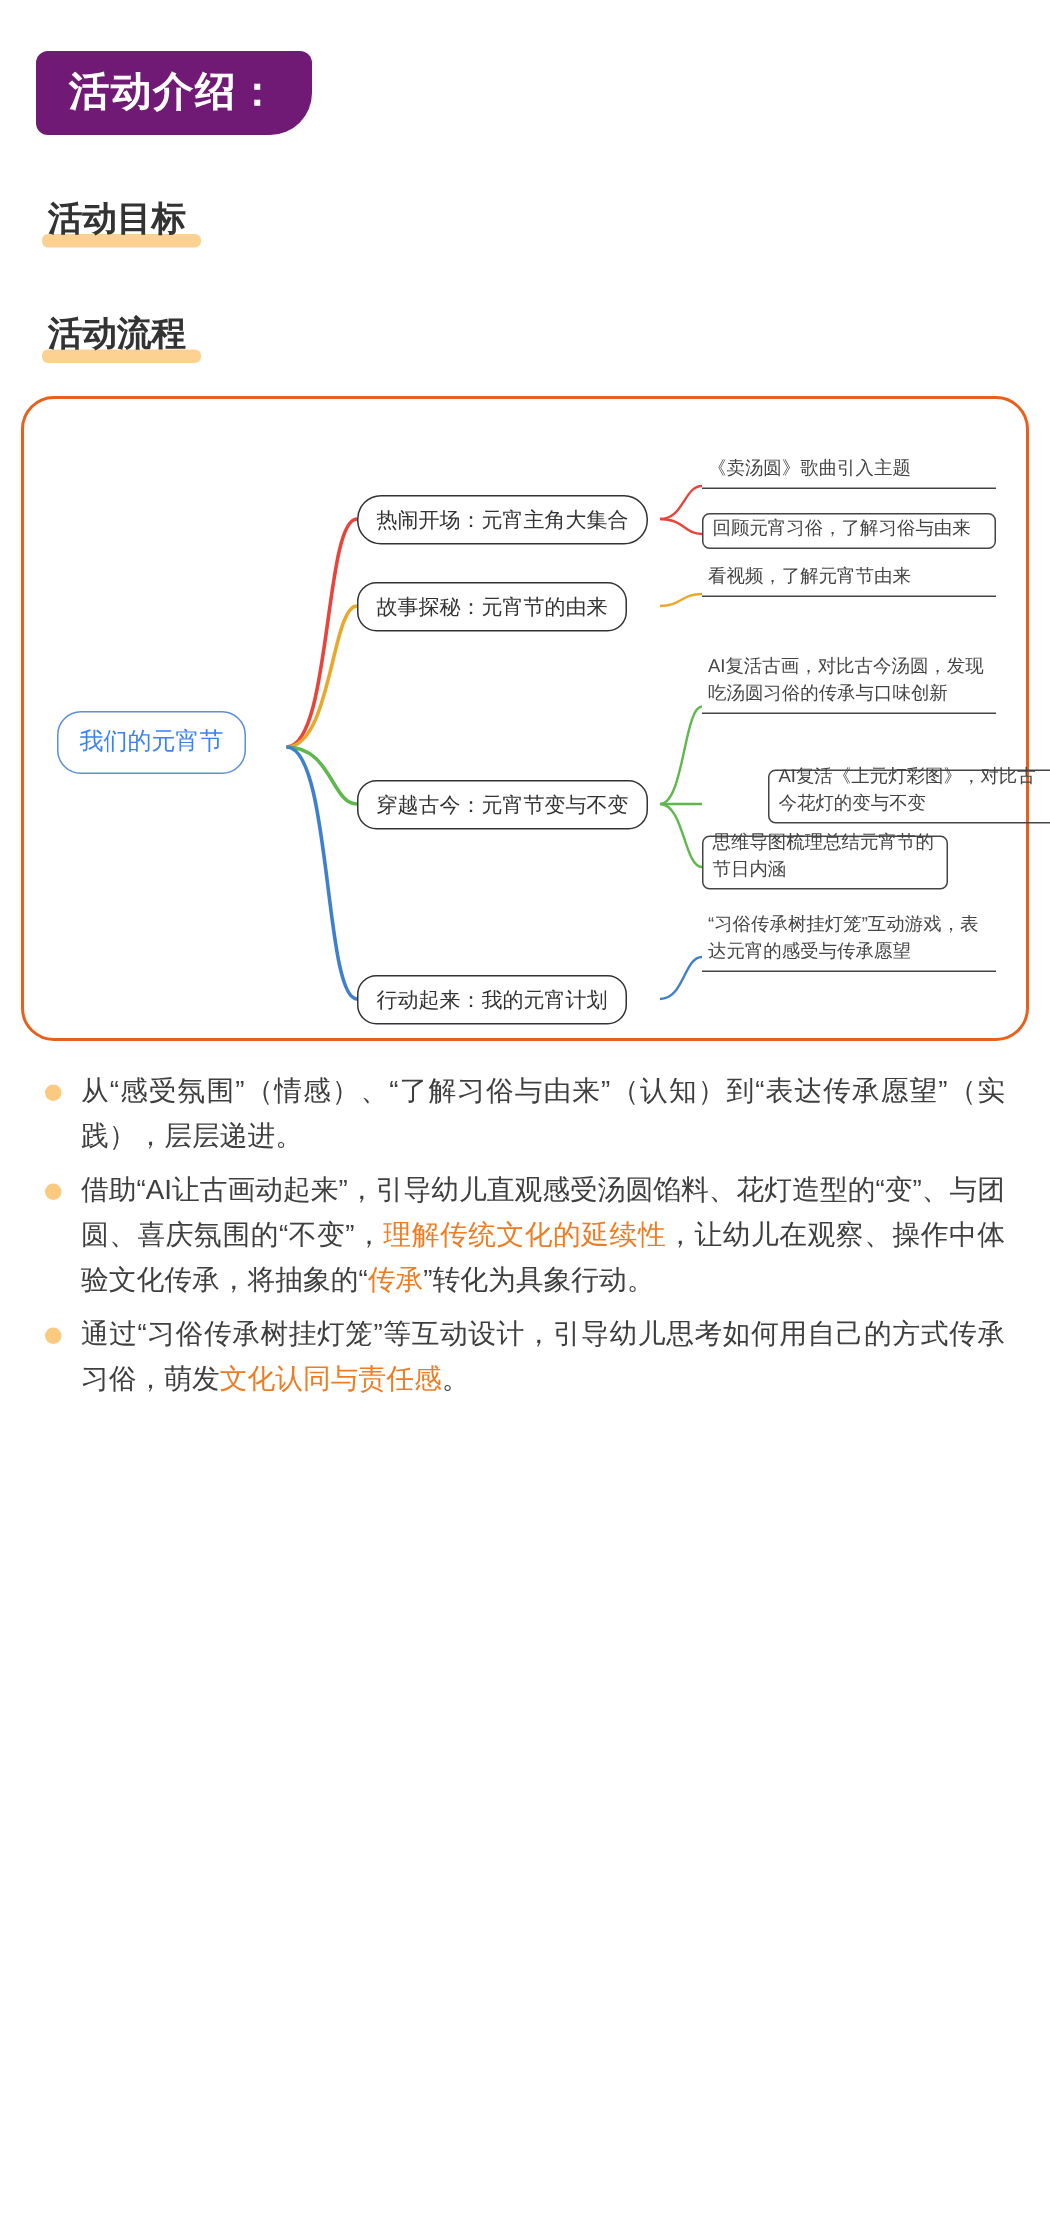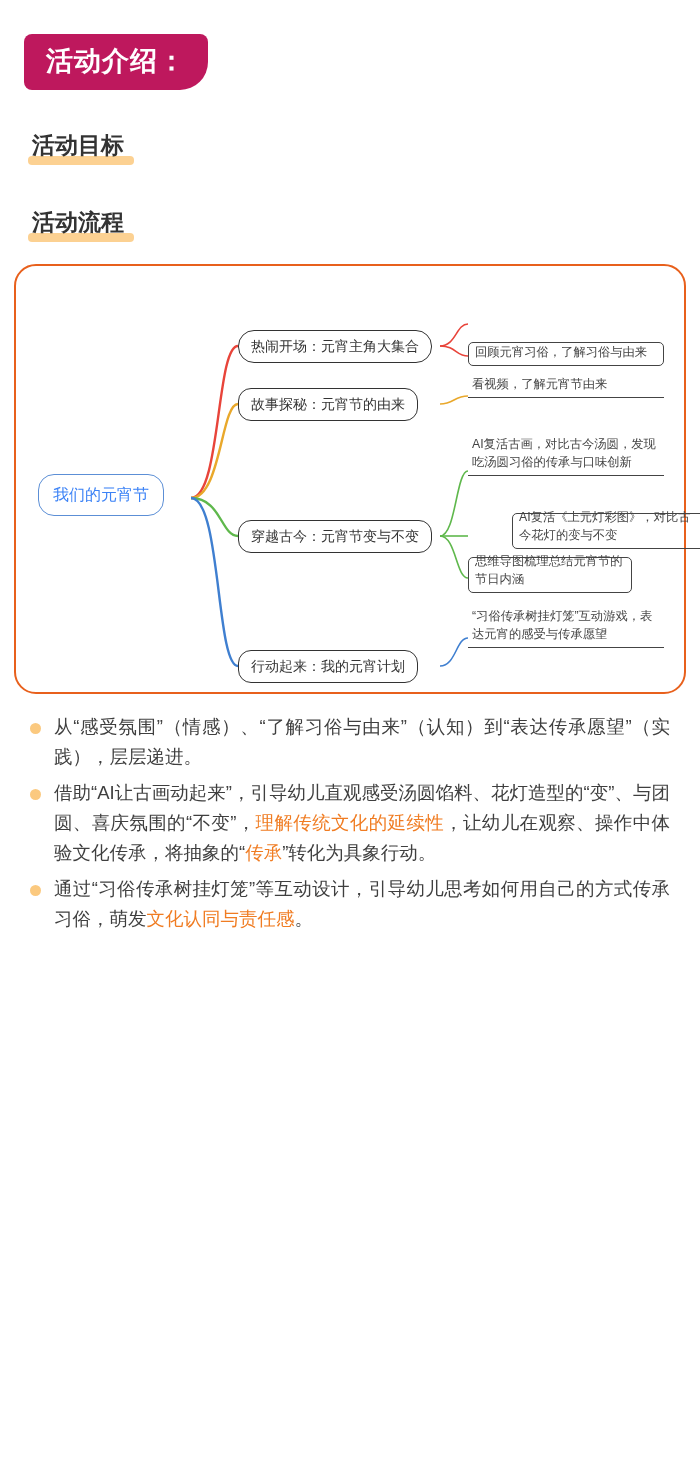--- a/index.html
+++ b/index.html
@@ -14,21 +14,21 @@
     min-height:1481px;
     position:relative;
     box-sizing:border-box;
     padding:0;
   }
 
   
   .title-pill{
     display:inline-block;
     margin:34px 0 0 24px;
-    background:#be185d;
+    background:#701a75;
     color:#ffffff;
     font-size:27px;
     font-weight:bold;
     letter-spacing:1px;
     padding:9px 22px 11px 22px;
     border-radius:8px 8px 28px 8px;
   }
 
   
   .sec-head{
@@ -185,20 +185,23 @@
       <path d="M424,400 C440,400 440,372 452,372" stroke="#3F7FD0" stroke-width="1.6" fill="none"></path>
     </svg>
 
     <div class="node root" style="left:22px; top:208px;">
       <span>我们的元宵节</span>
     </div>
 
     <div class="node branch c-red" style="left:222px; top:64px;border-radius:16px;">
       <span>热闹开场：元宵主角大集合</span>
     </div>
+    <div class="node leaf c-red" style="left:452px; top:38px; width:196px; height:22px;">
+      <span>《卖汤圆》歌曲引入主题</span>
+    </div>
     <div class="node leaf boxed c-red" style="left:452px; top:76px; width:196px; height:24px;">
       <span>回顾元宵习俗，了解习俗与由来</span>
     </div>
 
     <div class="node branch c-yellow" style="left:222px; top:122px;">
       <span>故事探秘：元宵节的由来</span>
     </div>
     <div class="node leaf c-yellow" style="left:452px; top:110px; width:196px; height:22px;">
       <span>看视频，了解元宵节由来</span>
     </div>

